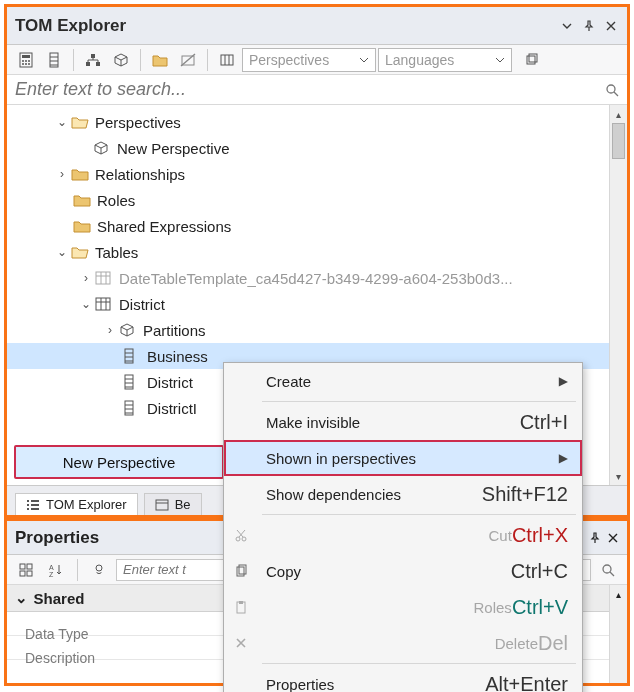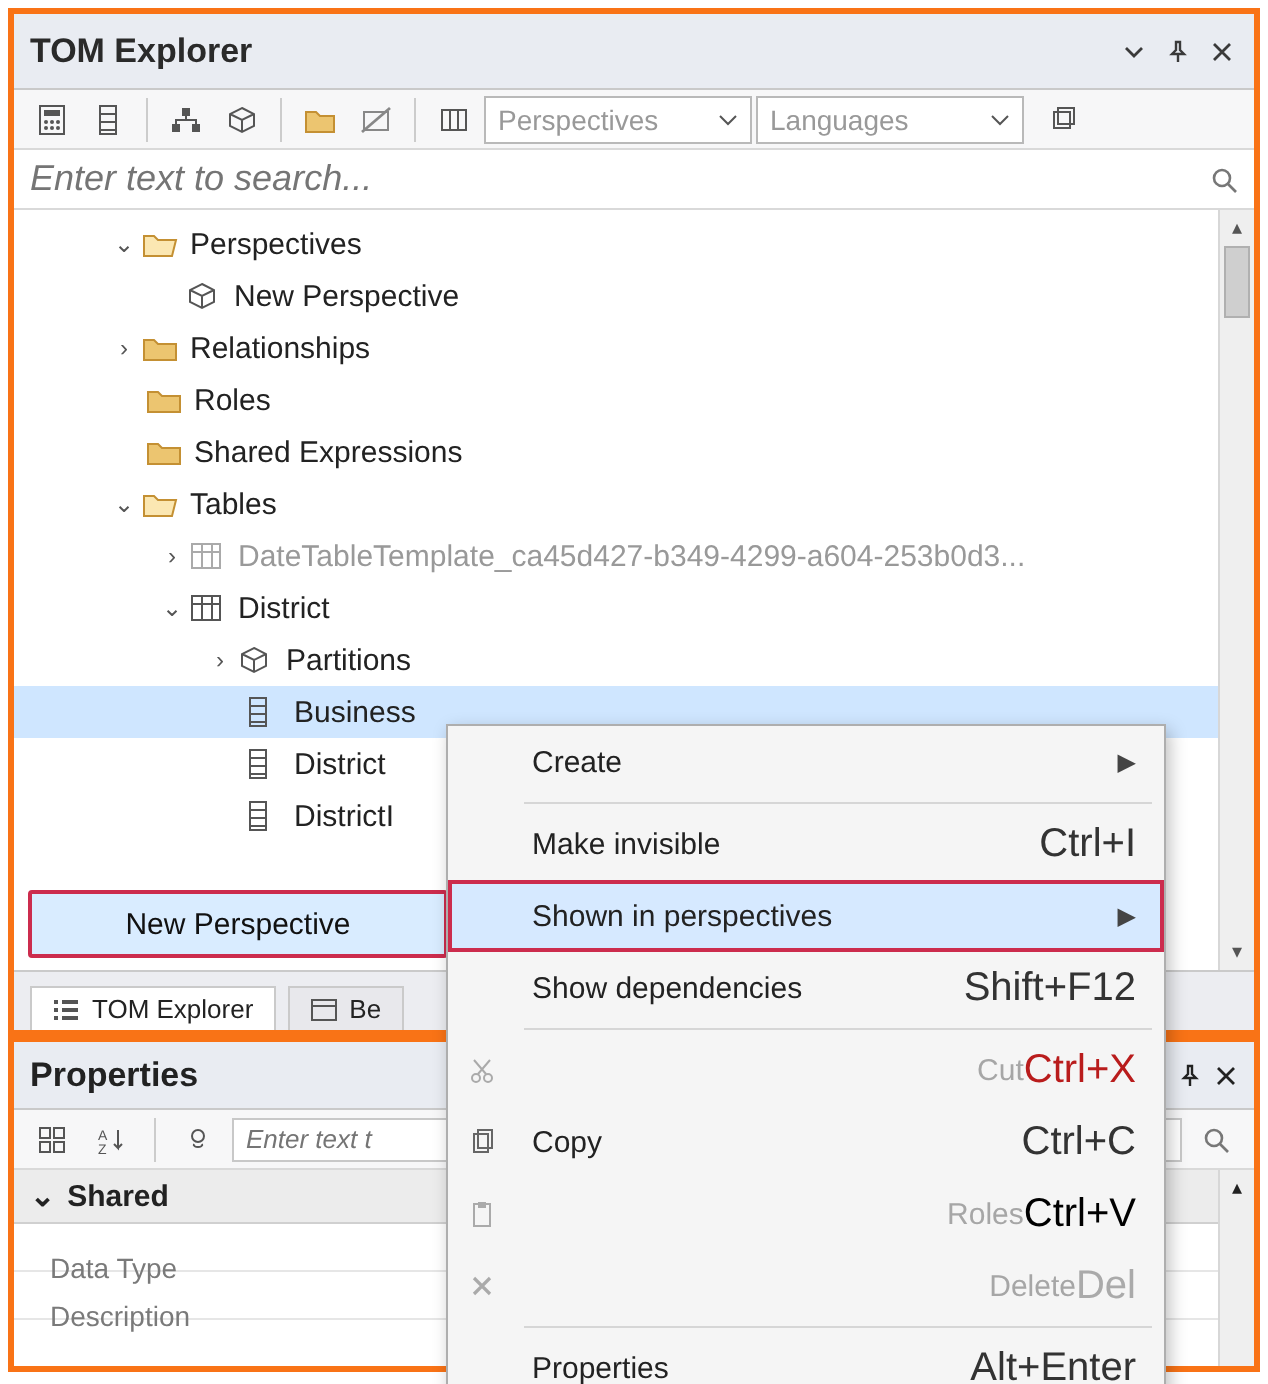--- a/index.html
+++ b/index.html
@@ -646,21 +646,21 @@
     <span class="right">Ctrl+C</span>
   </div>
   <div class="mi disabled">
     <span class="mico">
       <svg width="14" height="14" viewBox="0 0 14 14">
           <rect x="3" y="2" width="8" height="11" fill="none" stroke="#aaa"></rect>
           <rect x="5" y="1" width="4" height="3" fill="#aaa"></rect>
         </svg>
     </span>
     <span>Roles</span>
-    <span class="right" style="color:#000000">Ctrl+V</span>
+    <span class="right" style="color:#0f766e">Ctrl+V</span>
   </div>
   <div class="mi disabled">
     <span class="mico">
       <svg width="14" height="14" viewBox="0 0 14 14">
           <path d="M3 3l8 8M11 3l-8 8" stroke="#aaa" stroke-width="1.6"></path>
         </svg>
     </span>
     <span>Delete</span>
     <span class="right" style="color:#aaa">Del</span>
   </div>

